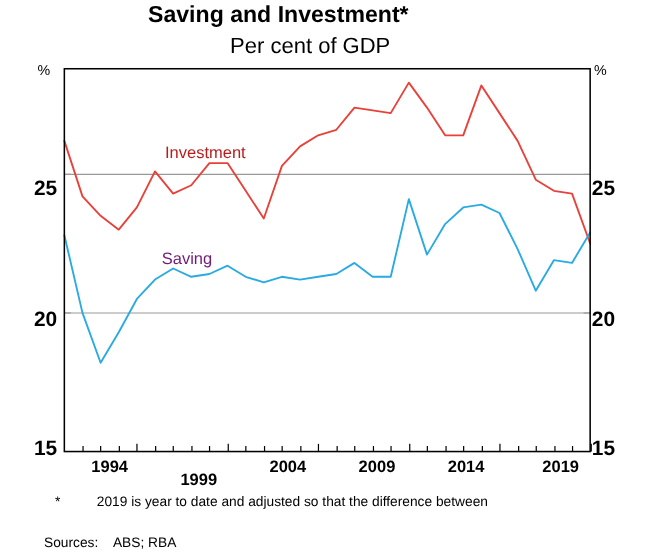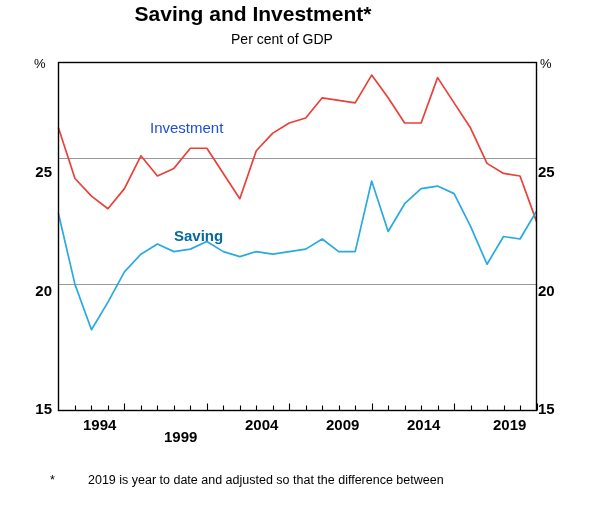--- a/index.html
+++ b/index.html
@@ -13,46 +13,46 @@
   }
   #chart-root{position:absolute;left:0;top:0;width:600px;height:505px;}
   .title{
     position:absolute;left:0;top:2px;width:506px;
     text-align:center;
     font-size:21px;font-weight:bold;letter-spacing:0px;
   }
   .subtitle{
     position:absolute;left:0;top:31px;width:564px;
     text-align:center;
-    font-size:14px;font-weight:normal;
+    font-size:20px;font-weight:normal;
   }
   .axis-unit{
     position:absolute;font-size:13px;font-weight:normal;
   }
   .axis-unit.left{left:34px;top:56px;}
   .axis-unit.right{left:540px;top:56px;}
   .ytick-label{
-    position:absolute;font-size:15px;font-weight:bold;
+    position:absolute;font-size:19px;font-weight:bold;
     line-height:14px;
   }
   .ytick-label.left{width:30px;text-align:right;left:22px;}
   .ytick-label.right{width:30px;text-align:left;left:538px;}
   .xtick-label{
     position:absolute;font-size:15px;font-weight:bold;
     width:60px;text-align:left;top:416px;
   }
   .series-label{
     position:absolute;font-size:15px;font-weight:normal;
   }
   .footnote-wrap{
     position:absolute;left:40px;top:449px;width:540px;
   }
   .footnote-row{position:relative;font-size:12.5px;line-height:15px;}
   .fn-star{position:absolute;left:10px;top:0;}
-  .fn-text{margin-left:48px;display:block;margin-top:24px;}
+  .fn-text{margin-left:48px;display:block;}
   .sources{
     position:absolute;left:40px;top:486px;font-size:12.5px;
   }
   svg{position:absolute;left:0;top:0;}
 </style>
 </head>
 <body>
 
 <div id="chart-root">
 
@@ -70,22 +70,22 @@
   <div class="ytick-label right" style="top:284px;">20</div>
   <div class="ytick-label right" style="top:402px;">15</div>
 
   <div class="xtick-label" style="left:83px;">1994</div>
   <div class="xtick-label" style="left:164px;margin-top:12px;">1999</div>
   <div class="xtick-label" style="left:245px;">2004</div>
   <div class="xtick-label" style="left:326px;">2009</div>
   <div class="xtick-label" style="left:407px;">2014</div>
   <div class="xtick-label" style="left:493px;">2019</div>
 
-  <div class="series-label" id="lbl-investment" style="left:150px;top:119px;color:#1d4ed8;">Investment</div>
-  <div class="series-label" id="lbl-saving" style="left:174px;top:227px;color:#0369a1;font-weight:bold;">Saving</div>
+  <div class="series-label" id="lbl-investment" style="left:150px;top:131px;color:#b91c1c;">Investment</div>
+  <div class="series-label" id="lbl-saving" style="left:147px;top:227px;color:#701a75;">Saving</div>
 
   <svg id="plot-svg" width="600" height="505">
     <g id="gridlines">
         <line x1="58.5" x2="536.5" y1="284.5" y2="284.5" stroke="#999999" stroke-width="1"></line>
         <line x1="58.5" x2="536.5" y1="158.5" y2="158.5" stroke="#999999" stroke-width="1"></line>
       </g>
     <g id="ticks">
         <line x1="75.5" x2="75.5" y1="410.5" y2="405.5" stroke="#000000" stroke-width="1.1"></line>
         <line x1="91.5" x2="91.5" y1="410.5" y2="405.5" stroke="#000000" stroke-width="1.1"></line>
         <line x1="108.5" x2="108.5" y1="410.5" y2="405.5" stroke="#000000" stroke-width="1.1"></line>
@@ -127,14 +127,19 @@
     <rect id="plot-frame" x="58.5" y="62.5" width="478" height="348" fill="none" stroke="#000000" stroke-width="1.4"></rect>
   </svg>
 
   <div class="footnote-wrap">
     <div class="footnote-row">
       <span class="fn-star">*</span>
       <span class="fn-text">2019 is year to date and adjusted so that the difference between</span>
     </div>
   </div>
 
+  <div class="sources">
+    <span>Sources:</span>
+    <span style="display:inline-block;width:7px;"></span>
+    <span>ABS; RBA</span>
+  </div>
 
 </div>
 
 </body></html>

